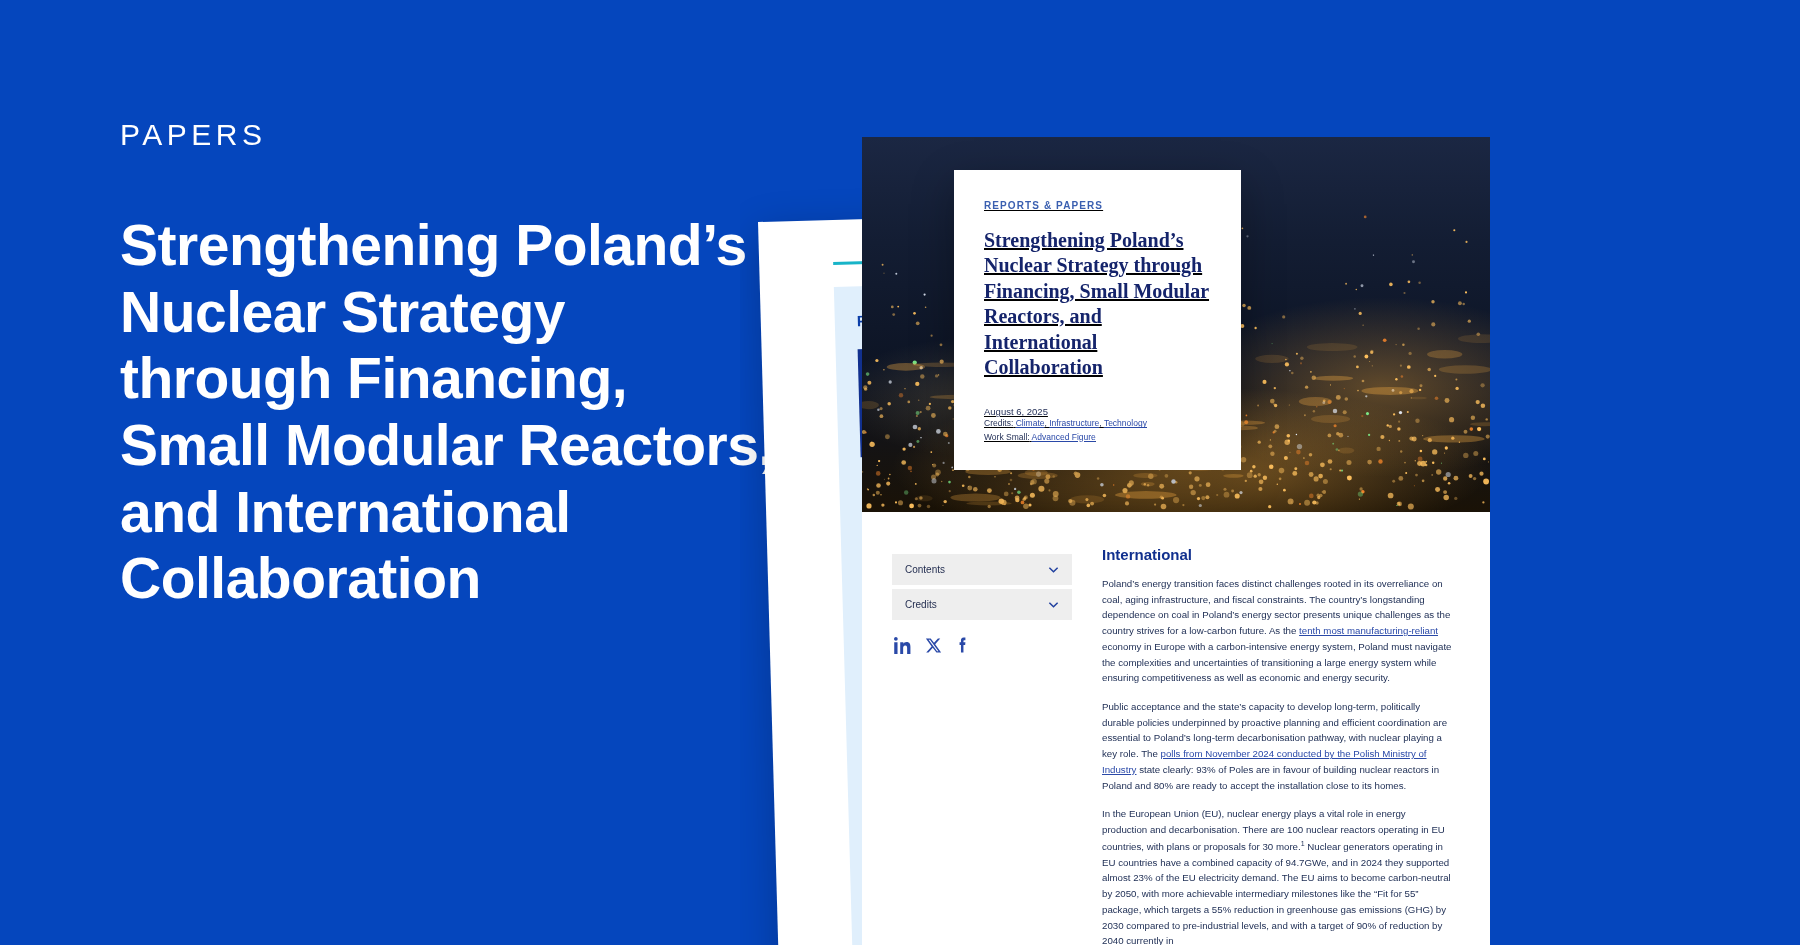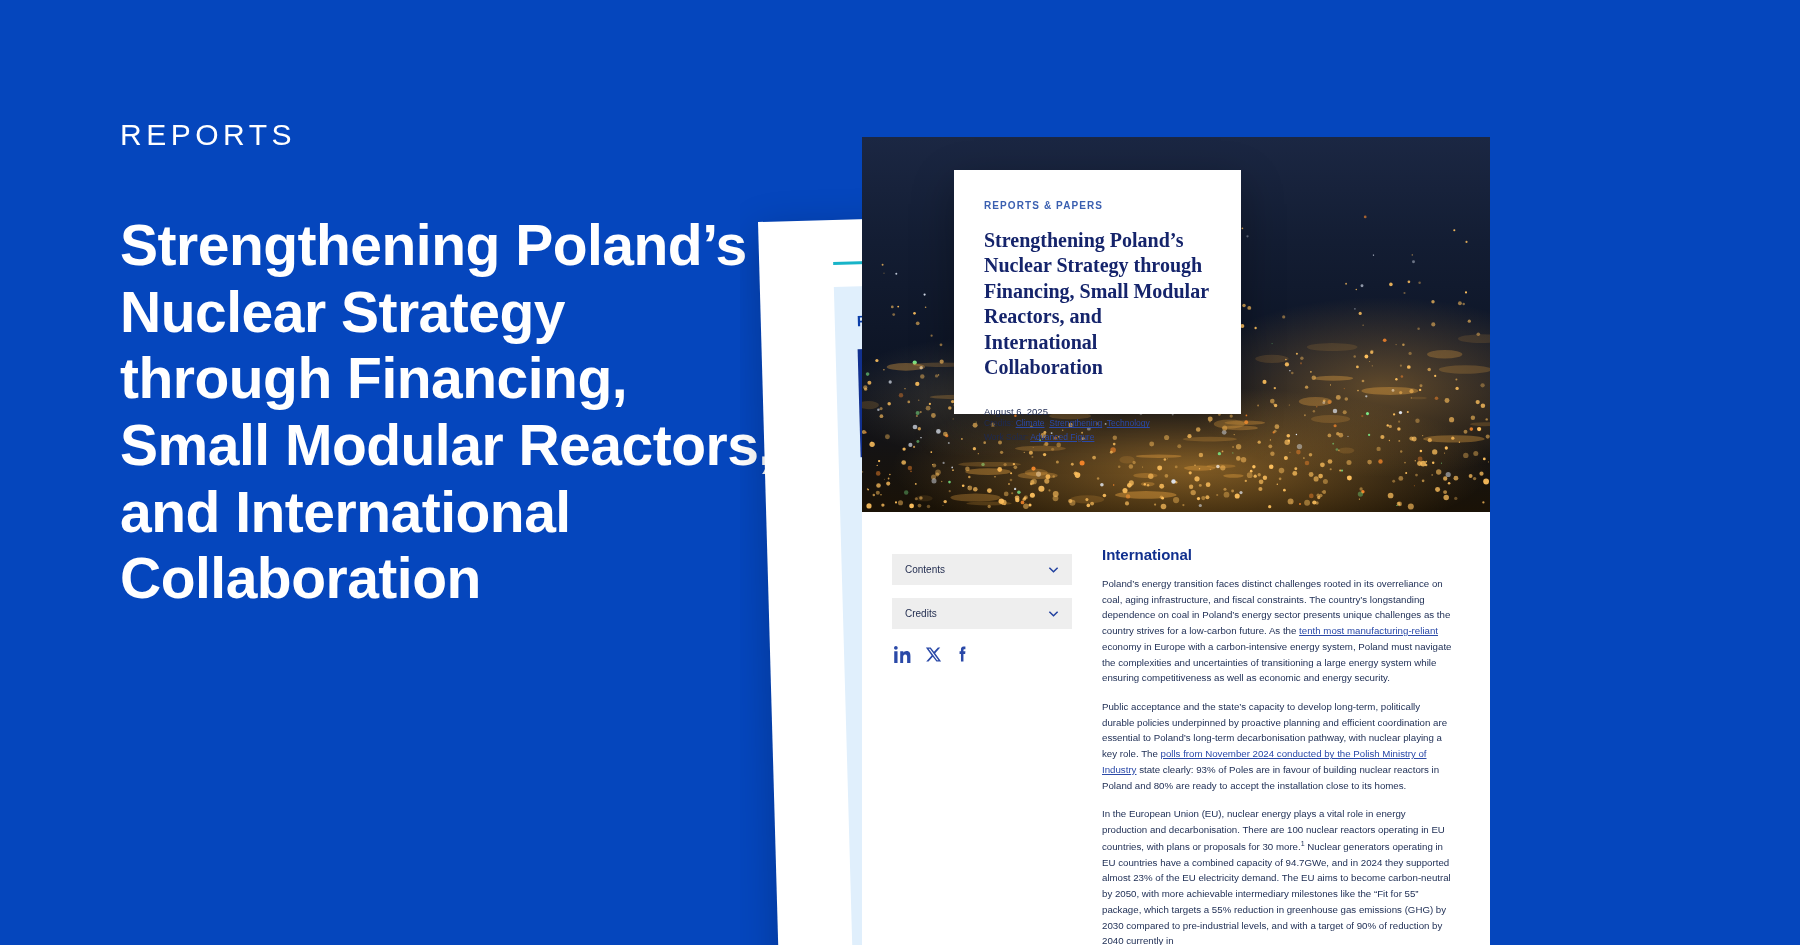--- a/index.html
+++ b/index.html
@@ -103,24 +103,25 @@
     position: absolute;
     left: 122px; top: 512px;
     width: 628px; height: 433px;
     background: #ffffff;
   }
 
   
   .doc-card {
     position: absolute;
     left: 214px; top: 170px;
-    width: 287px; height: 244px;
+    width: 287px; height: 300px;
     background: #ffffff;
     padding: 30px 30px 12px 30px;
     box-shadow: 0 14px 40px rgba(0,0,0,.30);
+    text-decoration: underline;
   }
   .doc-eyebrow {
     color: #3a5fb0; font-size: 10px; font-weight: 600;
     letter-spacing: 1.1px; margin-bottom: 17px;
   }
   .doc-title {
     font-family: "Liberation Serif", serif;
     color: #15246b; font-weight: 700;
     font-size: 20px; line-height: 1.27;
     margin-bottom: 26px;
@@ -128,21 +129,21 @@
   .doc-date { color: #1d2a52; font-size: 9.5px; }
   .doc-meta { color: #1d2a52; font-size: 8.5px; line-height: 1.55; }
   .doc-meta a { color: #2a49a8; text-decoration: underline; }
 
   
   .art-inner { display: flex; padding: 32px 38px 0 30px; gap: 30px; }
   .art-side { width: 180px; flex: 0 0 180px; padding-top: 10px; }
   .acc {
     background: #eeeeee; height: 31px;
     display: flex; align-items: center; justify-content: space-between;
-    padding: 0 13px; margin-bottom: 13px;
+    padding: 0 13px; margin-bottom: 4px;
   }
   .acc-label { font-size: 10px; color: #1f2a4d; }
   .chev { width: 11px; height: 11px; display:block; }
   .socials { display: flex; gap: 8px; margin-top: 14px; }
   .soc {
     width: 22px; height: 22px; display: flex;
     align-items: center; justify-content: center;
   }
   .soc svg { display: block; }
 
@@ -155,21 +156,21 @@
     color: #1b2b52; font-size: 9.7px; line-height: 1.62;
     margin-bottom: 13px;
   }
   .art-p a { color: #2a49a8; text-decoration: underline; }
   .art-p sup { font-size: 7px; }
 </style>
 </head>
 <body>
 
 <div class="hero-left">
-  <div class="eyebrow">REPORTS</div>
+  <div class="eyebrow">PAPERS</div>
   <h1 class="hero-title">Strengthening Poland’s Nuclear Strategy through Financing, Small Modular Reactors, and International Collaboration</h1>
 </div>
 
 <div class="composition">
 
   <div class="back-page">
     <div class="back-rule"></div>
     <div class="fig-panel">
       <div class="fig-caption">Figure 1. Summary of the study: Decarbonisation</div>
       <div class="fig-head">
@@ -951,24 +952,24 @@
     </svg>
   </div>
 
   <div class="doc-card">
     <div class="doc-eyebrow">REPORTS &amp; PAPERS</div>
     <div class="doc-title">Strengthening Poland’s Nuclear Strategy through Financing, Small Modular Reactors, and International Collaboration</div>
     <div class="doc-date">August 6, 2025</div>
     <div class="doc-meta">
       <div>
         <span>Credits:</span>
-        <span id="cat-links"><a href="#">Climate</a>, <a href="#">Strengthening</a>, <a href="#">Technology</a></span>
+        <span id="cat-links"><a href="#">Climate</a>, <a href="#">Infrastructure</a>, <a href="#">Technology</a></span>
       </div>
       <div>
-        <span>Work Solar:</span>
+        <span>Work Small:</span>
         <a href="#">Advanced Figure</a>
       </div>
     </div>
   </div>
 
   <div class="article-panel">
     <div class="art-inner">
       <aside class="art-side">
         <div id="accordions">
             <div class="acc">

